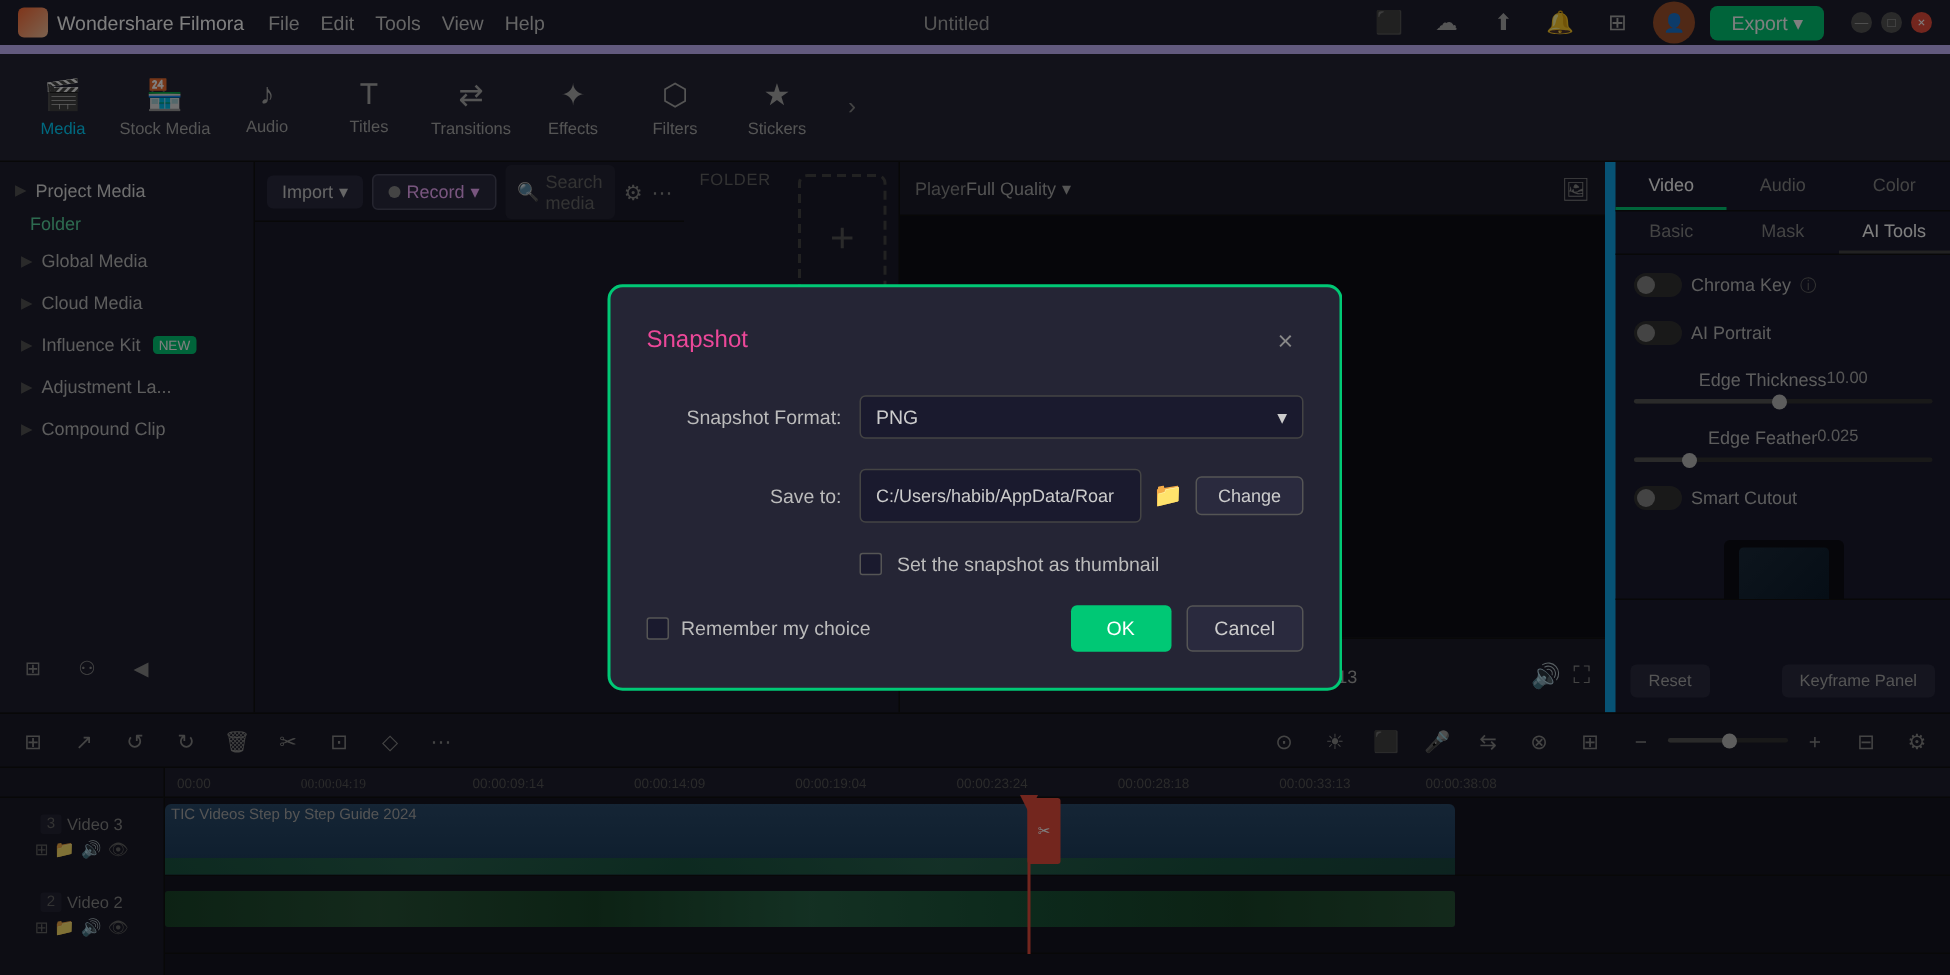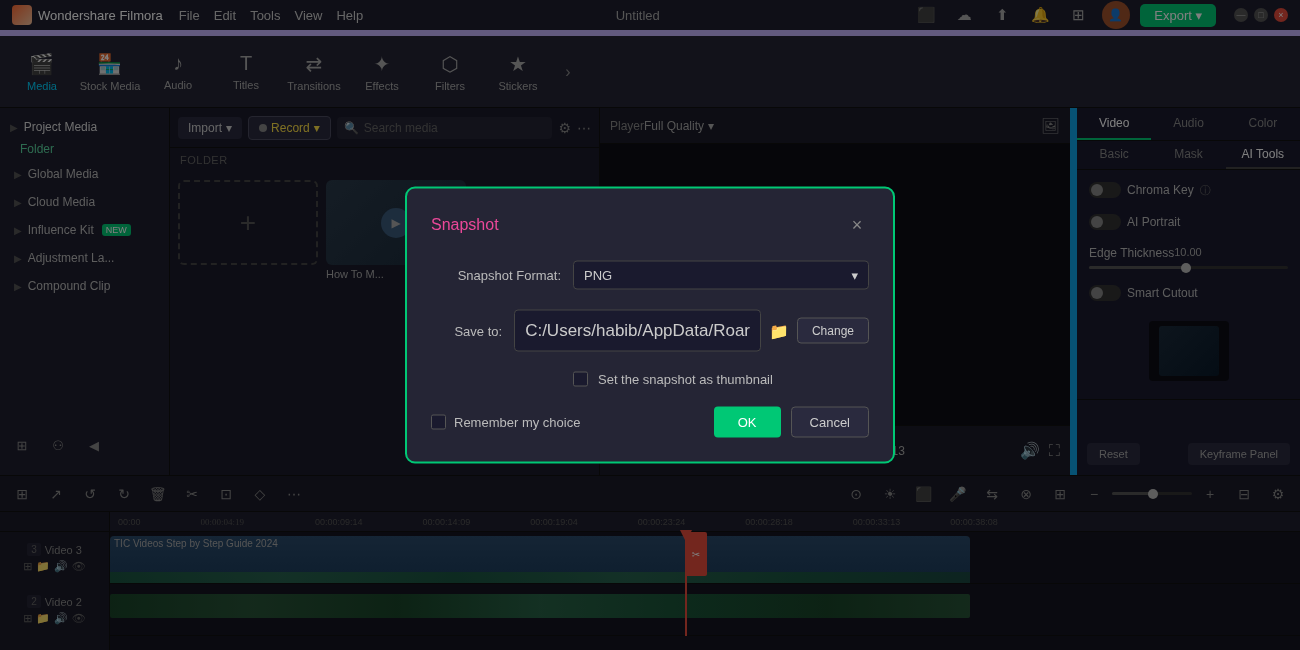--- a/index.html
+++ b/index.html
@@ -204,21 +204,21 @@
       cursor: pointer;
       border-radius: 4px;
     }
 
     
     .media-panel {
       width: 430px;
       background: #1a1a2a;
       border-right: 1px solid #111;
       display: flex;
-      flex-direction: column;
+      flex-direction: row;
     }
     .media-toolbar {
       height: 40px;
       display: flex;
       align-items: center;
       padding: 0 8px;
       gap: 6px;
       border-bottom: 1px solid #111;
     }
     .import-btn {
@@ -228,21 +228,21 @@
       border-radius: 4px;
       padding: 4px 10px;
       font-size: 12px;
       cursor: pointer;
       display: flex;
       align-items: center;
       gap: 4px;
     }
     .record-btn {
       background: #2a2a3e;
-      color: #fde047;
+      color: #f0abfc;
       border: 1px solid #4a4a5e;
       border-radius: 4px;
       padding: 4px 10px;
       font-size: 12px;
       cursor: pointer;
       display: flex;
       align-items: center;
       gap: 4px;
     }
     .record-dot {
@@ -471,21 +471,21 @@
     }
     .info-icon {
       color: #666;
       font-size: 11px;
     }
     .slider-section {
       margin-bottom: 16px;
     }
     .slider-header {
       display: flex;
-      justify-content: flex-start;
+      justify-content: center;
       color: #bbb;
       font-size: 12px;
       margin-bottom: 6px;
     }
     .slider-value {
       color: #aaa;
       font-size: 11px;
     }
     .slider-track {
       width: 100%;
@@ -775,21 +775,21 @@
       align-items: center;
       cursor: pointer;
     }
     .dialog-input {
       flex: 1;
       background: #1a1a2e;
       border: 1px solid #444;
       border-radius: 4px;
       padding: 10px 10px;
       color: #ccc;
-      font-size: 17px;
+      font-size: 12px;
       overflow: hidden;
       text-overflow: ellipsis;
       white-space: nowrap;
     }
     .dialog-browse-btn {
       background: transparent;
       border: none;
       color: #888;
       cursor: pointer;
       font-size: 16px;
@@ -1074,20 +1074,30 @@
       <div class="slider-section">
         <div class="slider-header">
           <span>Edge Thickness</span>
           <span class="slider-value">10.00</span>
         </div>
         <div class="slider-track">
           <div class="slider-fill" style="width:50%"></div>
           <div class="slider-thumb" style="left:46%"></div>
         </div>
       </div>
+      <div class="slider-section">
+        <div class="slider-header">
+          <span>Edge Feather</span>
+          <span class="slider-value">0.025</span>
+        </div>
+        <div class="slider-track">
+          <div class="slider-fill" style="width:20%"></div>
+          <div class="slider-thumb" style="left:16%"></div>
+        </div>
+      </div>
       <div class="toggle-row">
         <div class="toggle-label">
           <div class="toggle-switch">
             <div class="toggle-knob"></div>
           </div>
           <span>Smart Cutout</span>
         </div>
       </div>
       <div style="margin-top:20px;">
         <div class="right-preview">

